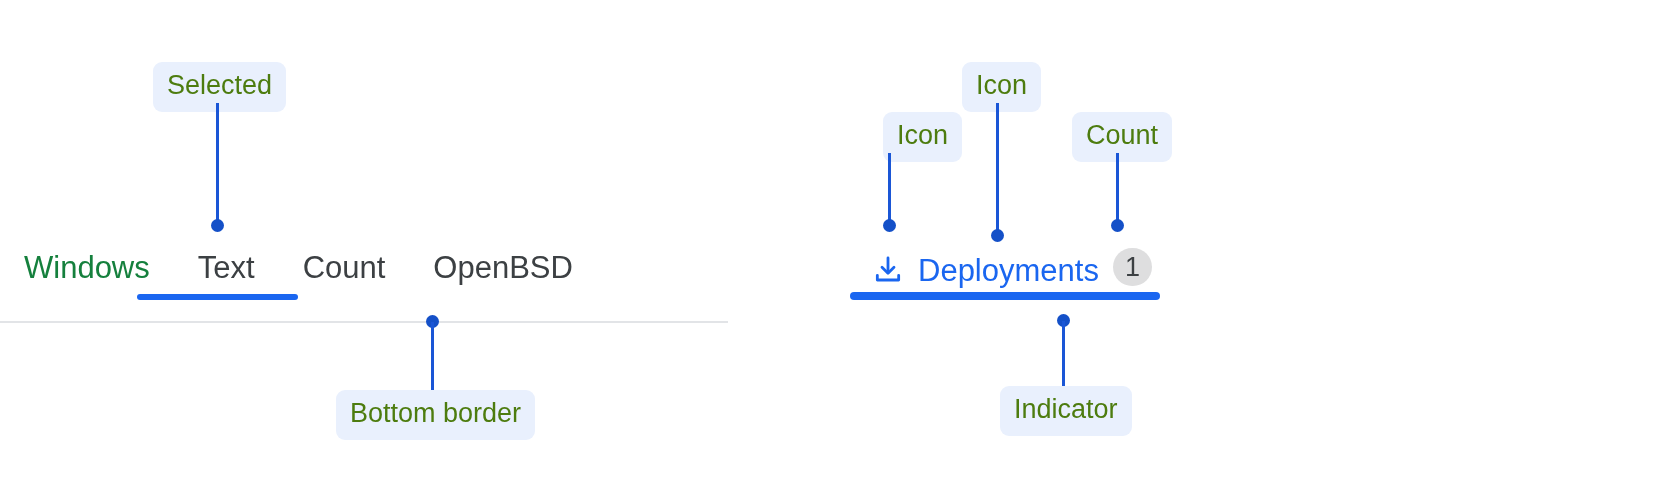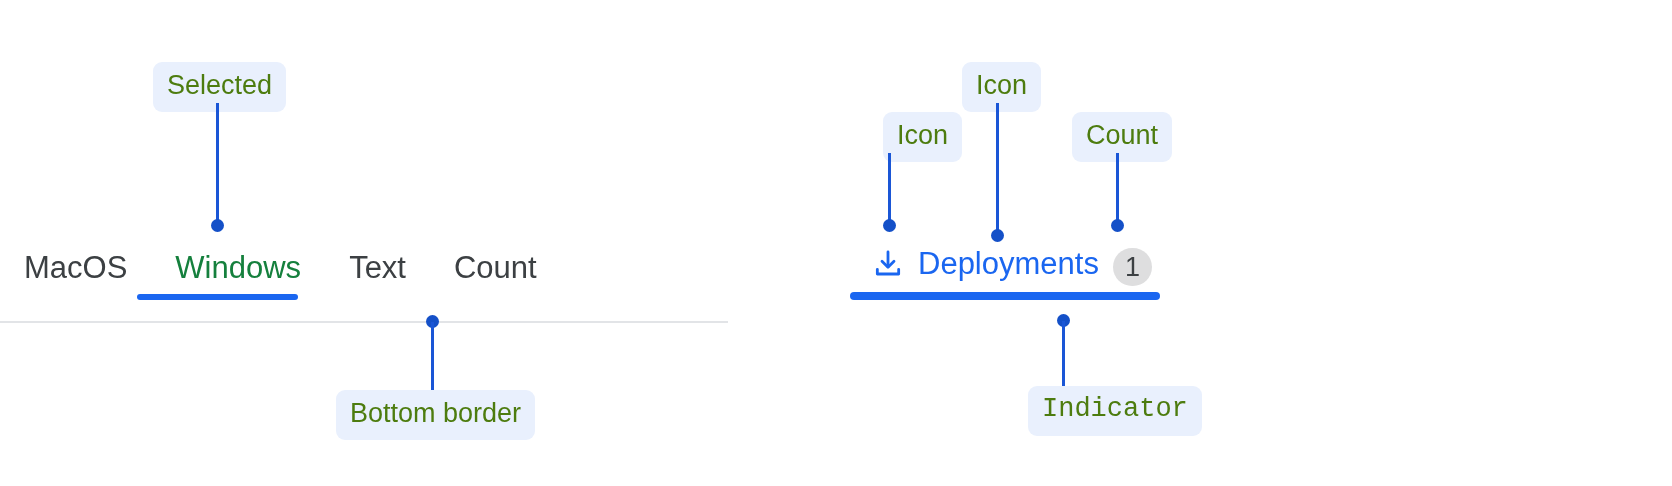--- a/index.html
+++ b/index.html
@@ -92,21 +92,21 @@
     left: 850px;
     top: 244px;
     width: 310px;
     height: 79px;
   }
   .tab-deploy {
     position: absolute;
     left: 22px;
     top: 4px;
     display: flex;
-    align-items: flex-start;
+    align-items: flex-end;
     gap: 14px;
     background: transparent;
     border: none;
     padding: 0;
     cursor: pointer;
   }
   .deploy-icon {
     width: 32px;
     height: 32px;
     display: block;
@@ -146,24 +146,24 @@
 <body>
 
 <div id="stage">
 
   <div class="callout-pill" style="left:153px; top:62px;">Selected</div>
   <div class="callout-line" style="left:216px; top:103px; height:122px;"></div>
   <div class="callout-dot" style="left:211px; top:219px;"></div>
 
   <div class="tabs-left">
     <div class="tabs-left-row">
-      <button class="tab-item">MacOS</button>
       <button class="tab-item selected">Windows</button>
       <button class="tab-item">Text</button>
       <button class="tab-item">Count</button>
+      <button class="tab-item">OpenBSD</button>
     </div>
     <div class="tab-underline"></div>
   </div>
 
   <div class="callout-dot" style="left:426px; top:315px;"></div>
   <div class="callout-line" style="left:431px; top:322px; height:68px;"></div>
   <div class="callout-pill" style="left:336px; top:390px;text-align:right;">Bottom border</div>
 
   <div class="callout-pill" style="left:883px; top:112px;">Icon</div>
   <div class="callout-line" style="left:888px; top:153px; height:72px;"></div>
@@ -187,15 +187,15 @@
         </svg>
       </span>
       <span class="deploy-text">Deployments</span>
       <span class="deploy-count">1</span>
     </button>
     <div class="deploy-indicator"></div>
   </div>
 
   <div class="callout-dot" style="left:1057px; top:314px;"></div>
   <div class="callout-line" style="left:1062px; top:321px; height:65px;"></div>
-  <div class="callout-pill" style="left:1028px; top:386px;font-family:Liberation Mono, monospace;">Indicator</div>
+  <div class="callout-pill" style="left:1000px; top:386px;">Indicator</div>
 
 </div>
 
 </body></html>

